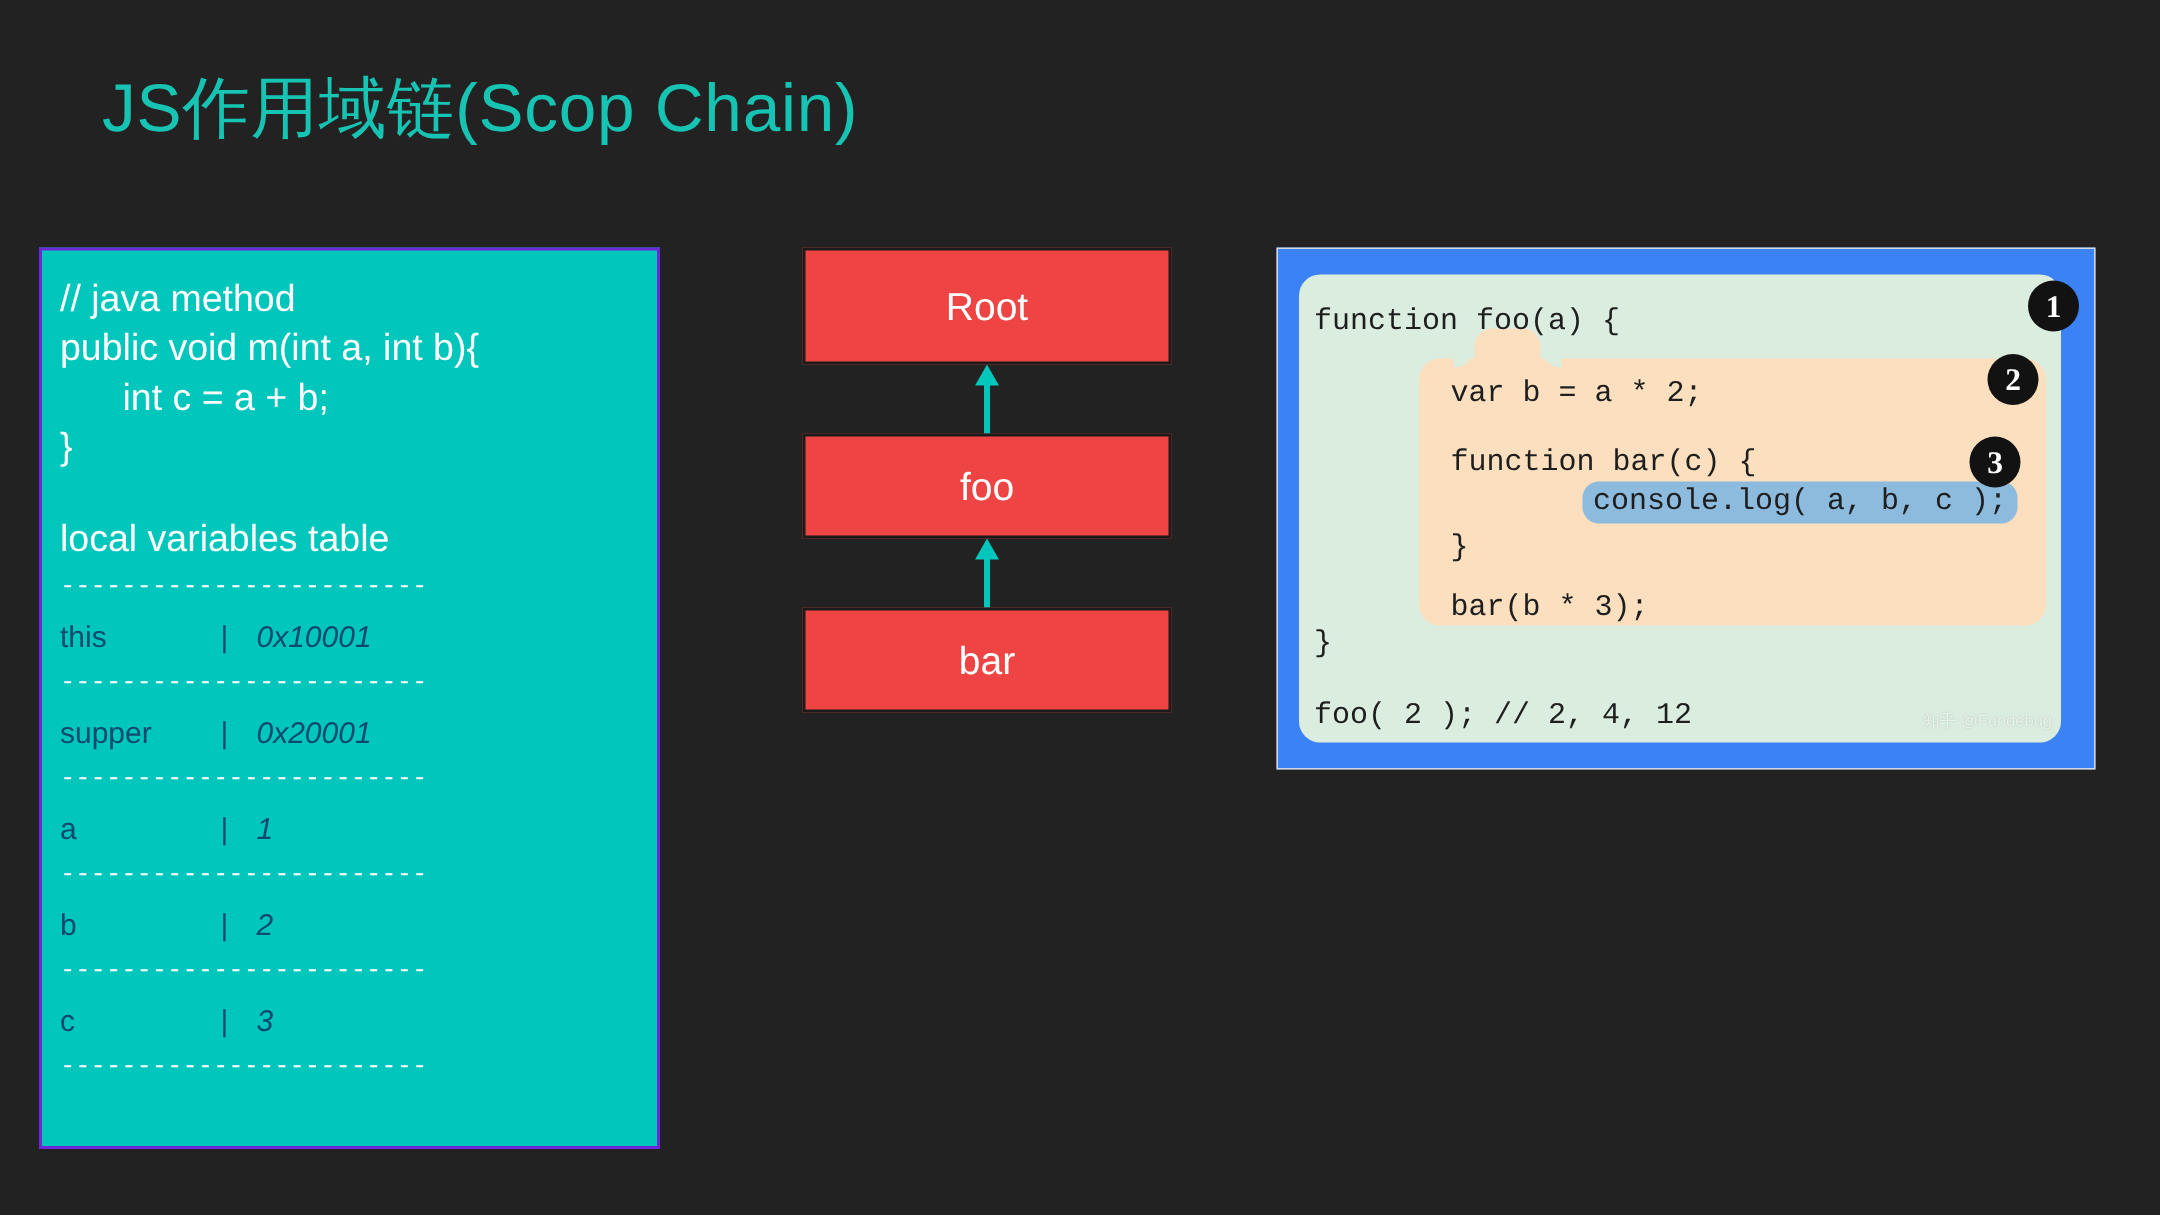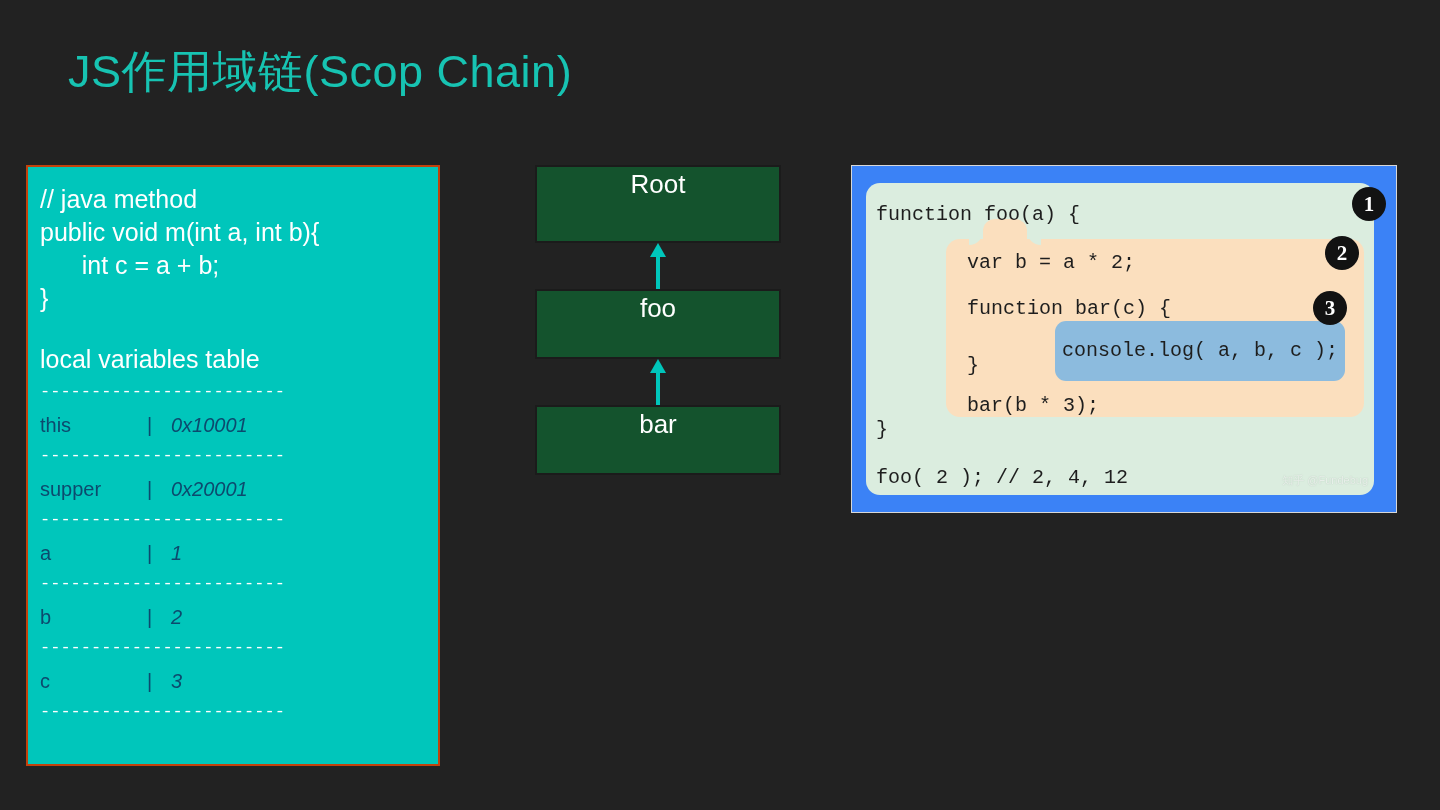--- a/index.html
+++ b/index.html
@@ -28,21 +28,21 @@
   }
 
   
   .left-panel {
     position: absolute;
     left: 26px;
     top: 165px;
     width: 414px;
     height: 601px;
     background: #00C6BB;
-    border: 2px solid #c2410c;
+    border: 2px solid #6d28d9;
     box-sizing: border-box;
     padding: 16px 12px 0 12px;
   }
   .code-line {
     color: #ffffff;
     font-size: 25px;
     line-height: 33px;
     white-space: pre;
     font-family: "Liberation Sans", sans-serif;
   }
@@ -72,30 +72,30 @@
     align-items: center;
   }
   .var-name { width: 107px; flex: none; }
   .var-pipe { width: 24px; flex: none; }
   .var-val  { flex: 1; font-style: italic; }
 
   
   .chain { position: absolute; left: 535px; top: 165px; width: 246px; }
   .chain-box {
     width: 246px;
-    background: #14532d;
+    background: #ef4444;
     border: 2px solid #1b1b1b;
     box-sizing: border-box;
     color: #ffffff;
     font-size: 26px;
     line-height: 34px;
     text-align: center;
     display: flex;
     flex-direction: row;
-    align-items: flex-start;
+    align-items: center;
     justify-content: center;
   }
   .box-root { height: 78px; }
   .box-foo  { height: 70px; }
   .box-bar  { height: 70px; }
   .arrow-wrap {
     height: 46px;
     display: flex;
     align-items: center;
     justify-content: center;
@@ -163,21 +163,21 @@
     position: absolute;
     color: #1e1e1e;
     font-family: "Liberation Mono", monospace;
     font-size: 20px;
     line-height: 24px;
     white-space: pre;
   }
   .hl-blue {
     background: #8CBBDE;
     border-radius: 11px;
-    padding: 18px 7px;
+    padding: 2px 7px;
   }
   .badge {
     position: absolute;
     width: 34px;
     height: 34px;
     border-radius: 50%;
     background: #121212;
     color: #ffffff;
     font-family: "Liberation Serif", serif;
     font-weight: bold;

